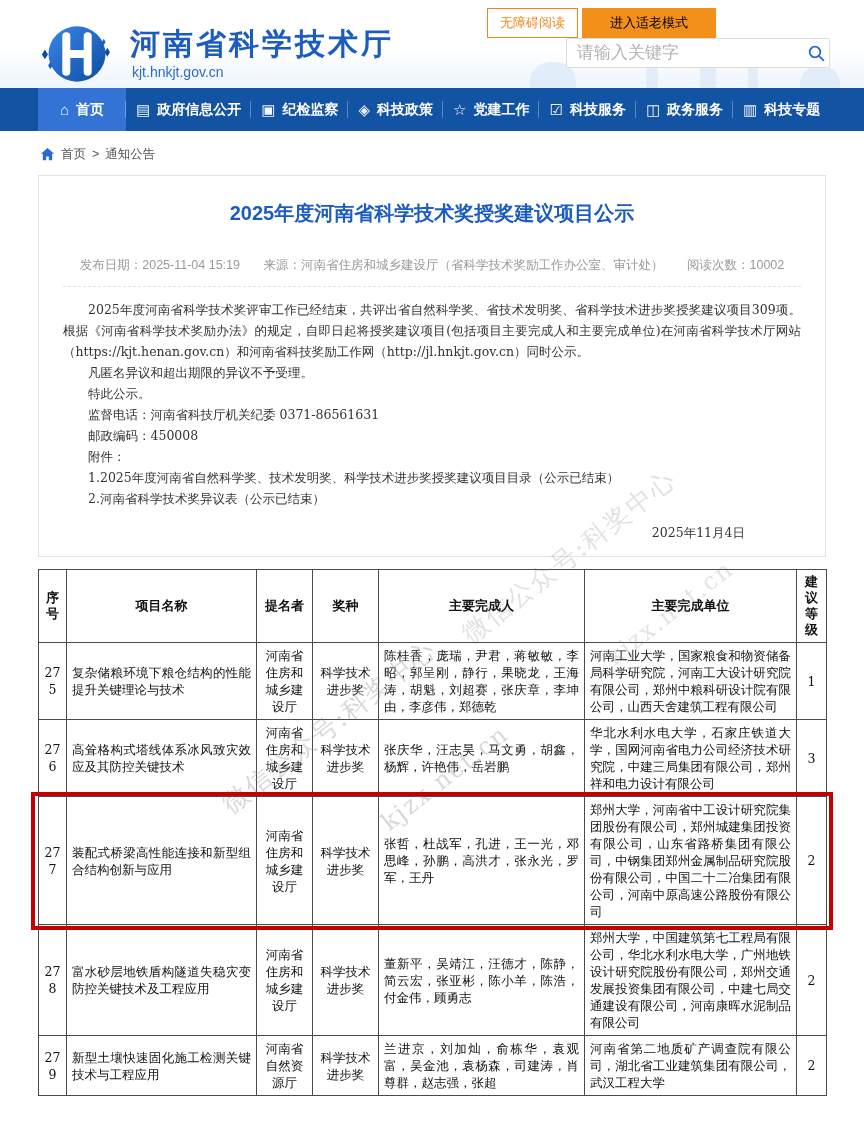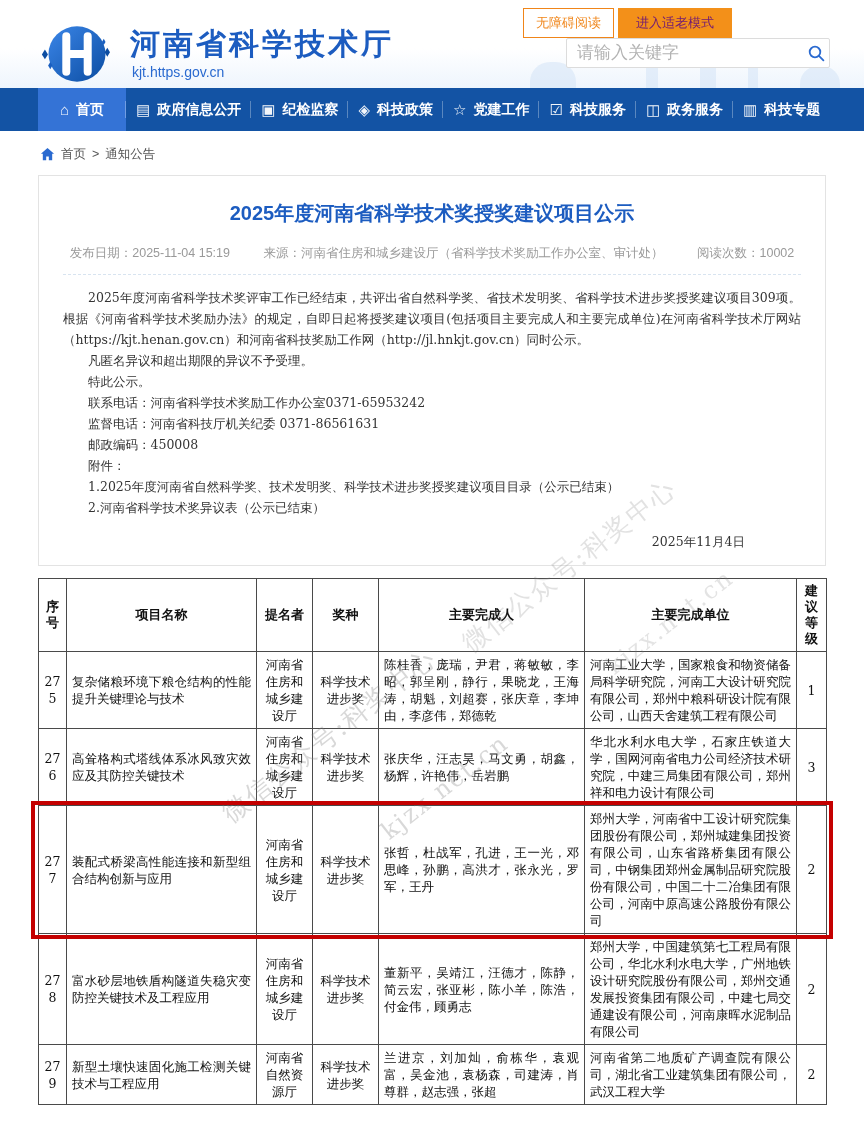--- a/index.html
+++ b/index.html
@@ -12,23 +12,23 @@
   .sky.s1 { left:530px; width:46px; height:26px; border-radius:20px 20px 0 0; }
   .sky.s2 { left:646px; width:12px; height:58px; clip-path:polygon(50% 0,100% 18%,100% 100%,0 100%,0 18%); }
   .sky.s3 { left:700px; width:16px; height:80px; clip-path:polygon(50% 0,100% 22%,100% 100%,0 100%,0 22%); }
   .sky.s4 { left:748px; width:10px; height:44px; }
   .sky.s5 { left:800px; width:40px; height:22px; border-radius:18px 18px 0 0; }
 
   .logo { position:absolute; left:36px; top:20px; width:82px; height:68px; }
   .site-name { position:absolute; left:130px; top:24px; font-size:30px; font-weight:bold; color:#1c5cc0; letter-spacing:3px; }
   .site-url { position:absolute; left:132px; top:64px; font-size:14px; color:#2a6ad0; }
 
-  .acc-btns { position:absolute; left:487px; top:8px; display:flex; gap:4px;margin-left:36px; }
+  .acc-btns { position:absolute; left:487px; top:8px; display:flex; gap:4px; }
   .btn-read { border:1px solid #f08519; color:#f08519; background:#fff; font-size:13px; padding:5px 12px; cursor:pointer; }
-  .btn-elder { border:1px solid #f39019; background:#f39019; color:#701a75; font-size:13px; padding:5px 17px; cursor:pointer; }
+  .btn-elder { border:1px solid #f39019; background:#f39019; color:#000000; font-size:13px; padding:5px 27px; cursor:pointer; }
 
   .search { position:absolute; left:566px; top:38px; width:264px; height:30px; background:#fff;
     border:1px solid #dcdcdc; border-radius:2px; display:flex; align-items:center; }
   .search input { flex:1; border:none; outline:none; font-size:17px; padding:0 10px; color:#ef4444; background:transparent; }
   .search input::placeholder { color:#b3b3b3; }
   .search .mag { margin-right:10px; display:flex; cursor:pointer; }
 
   
   .nav { height:43px; background:#1353a4; display:flex; align-items:stretch; padding:0 38px; justify-content:space-between; }
   .nav-item { display:flex; align-items:center; gap:7px; color:#fff; font-size:14px; font-weight:bold;
@@ -37,23 +37,23 @@
   .nav-item.active { background:#3473d6; padding:0 22px; }
   .nav-item .nav-glyph { font-weight:normal; font-size:15px; opacity:.95; }
 
   
   .crumbs { margin:14px 0 12px 40px; display:flex; align-items:center; gap:6px; font-size:12.5px; color:#555; height:18px; }
   .crumbs .home-ic { display:flex; }
   .crumbs span { cursor:default; }
 
   
   .card { margin:0 38px; border:1px solid #e3e3e3; background:#fff; padding:22px 24px 14px; }
-  .a-title { text-align:center; color:#1c5cc0; font-size:20px; font-weight:bold; margin:2px 0 18px; }
+  .a-title { text-align:center; color:#1c5cc0; font-size:20px; font-weight:bold; margin:2px 0 30px; }
   .a-meta { text-align:center; font-size:12.5px; color:#999; padding-bottom:12px; border-bottom:1px dashed #d8e4f0; margin-bottom:12px; }
-  .a-meta b { font-weight:normal; margin-left:30px; }
+  .a-meta b { font-weight:normal; margin-left:20px; }
   .a-meta b:first-child { margin-left:0; }
   .a-body p { font-size:12.5px; line-height:21px; color:#333; text-indent:2em; text-align:justify;
     font-family:"DejaVu Serif", serif; }
   .a-body p.attach-link { cursor:pointer; }
   .a-date { text-align:right; font-size:12.5px; color:#333; padding-right:56px; margin-top:16px; font-family:"DejaVu Serif", serif; }
 
   
   .twrap { position:relative; margin:12px 38px 0; }
   table { border-collapse:collapse; table-layout:fixed; width:788px; font-family:"DejaVu Serif", serif; }
   th, td { border:1px solid #4a4a4a; font-size:12.5px; line-height:17px; padding:4px 5px; color:#111;
@@ -90,21 +90,21 @@
     </defs>
     <ellipse cx="46" cy="37" rx="32" ry="31" fill="url(#lg)"></ellipse>
     <path d="M34 17 v40 M58 17 v40 M34 37 h24" stroke="#ffffff" stroke-width="9" stroke-linecap="round" fill="none"></path>
     <path d="M10 32 l3.4 5.5 -3.4 5.5 -3.4 -5.5 z" fill="#0c4da2"></path>
     <path d="M16 46 l2.4 4 -2.4 4 -2.4 -4 z" fill="#1a5fc0"></path>
     <path d="M80 30 l3 5 -3 5 -3 -5 z" fill="#0c4da2"></path>
     <path d="M76 20 l2 3.4 -2 3.4 -2 -3.4 z" fill="#1a5fc0"></path>
   </svg>
 
   <div class="site-name">河南省科学技术厅</div>
-  <div class="site-url">kjt.https.gov.cn</div>
+  <div class="site-url">kjt.hnkjt.gov.cn</div>
 
   <div class="acc-btns">
     <button class="btn-read">无障碍阅读</button>
     <button class="btn-elder">进入适老模式</button>
   </div>
 
   <div class="search">
     <input type="text" placeholder="请输入关键字" style="">
     <span class="mag">
       <svg width="17" height="17" viewBox="0 0 17 17">
@@ -176,21 +176,20 @@
     <b>来源：</b><span>河南省住房和城乡建设厅（省科学技术奖励工作办公室、审计处）</span>
     <b>阅读次数：</b><span>10002</span>
   </div>
 
   <div class="a-body">
     <div>
 
     <p>2025年度河南省科学技术奖评审工作已经结束，共评出省自然科学奖、省技术发明奖、省科学技术进步奖授奖建议项目309项。根据《河南省科学技术奖励办法》的规定，自即日起将授奖建议项目(包括项目主要完成人和主要完成单位)在河南省科学技术厅网站（https://kjt.henan.gov.cn）和河南省科技奖励工作网（http://jl.hnkjt.gov.cn）同时公示。</p>
         <p>凡匿名异议和超出期限的异议不予受理。</p>
         <p>特此公示。</p>
-        <p>联系电话：河南省科学技术奖励工作办公室0371-65953242</p>
         <p>监督电话：河南省科技厅机关纪委 0371-86561631</p>
         <p>邮政编码：450008</p>
         <p>附件：</p>
       </div>
     <div>
 
     <p class="attach-link">1.2025年度河南省自然科学奖、技术发明奖、科学技术进步奖授奖建议项目目录（公示已结束）</p>
         <p class="attach-link">2.河南省科学技术奖异议表（公示已结束）</p>
       </div>
   </div>

